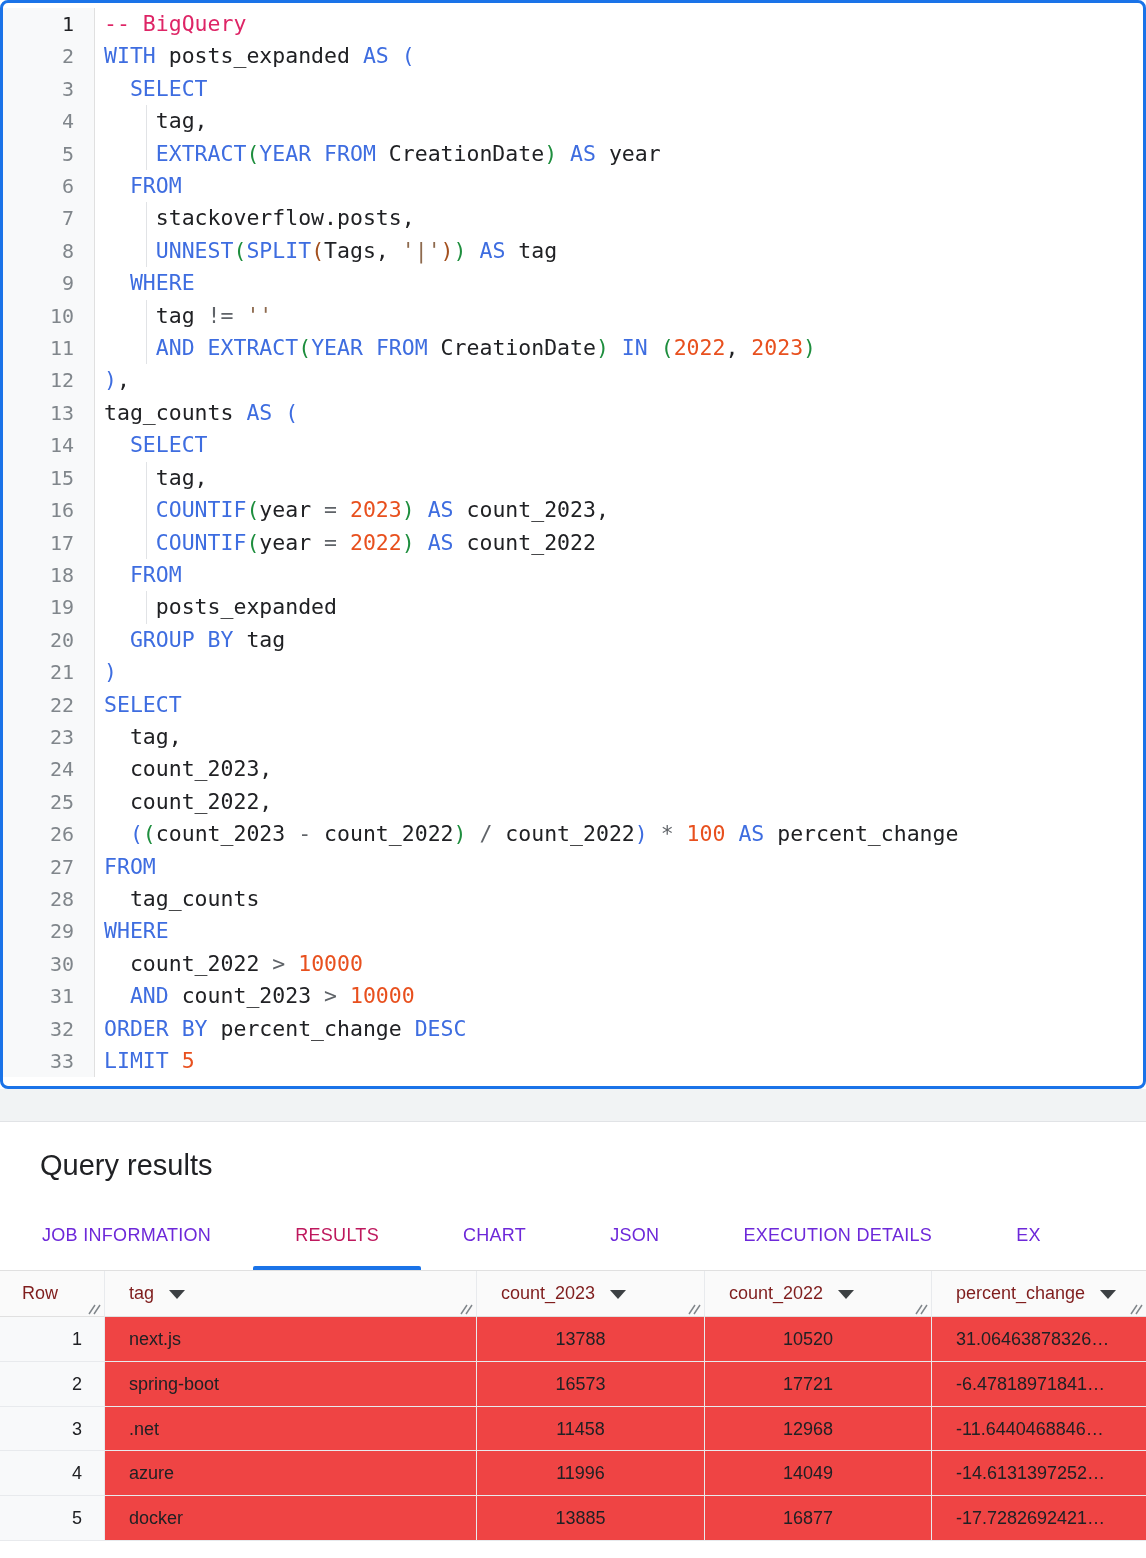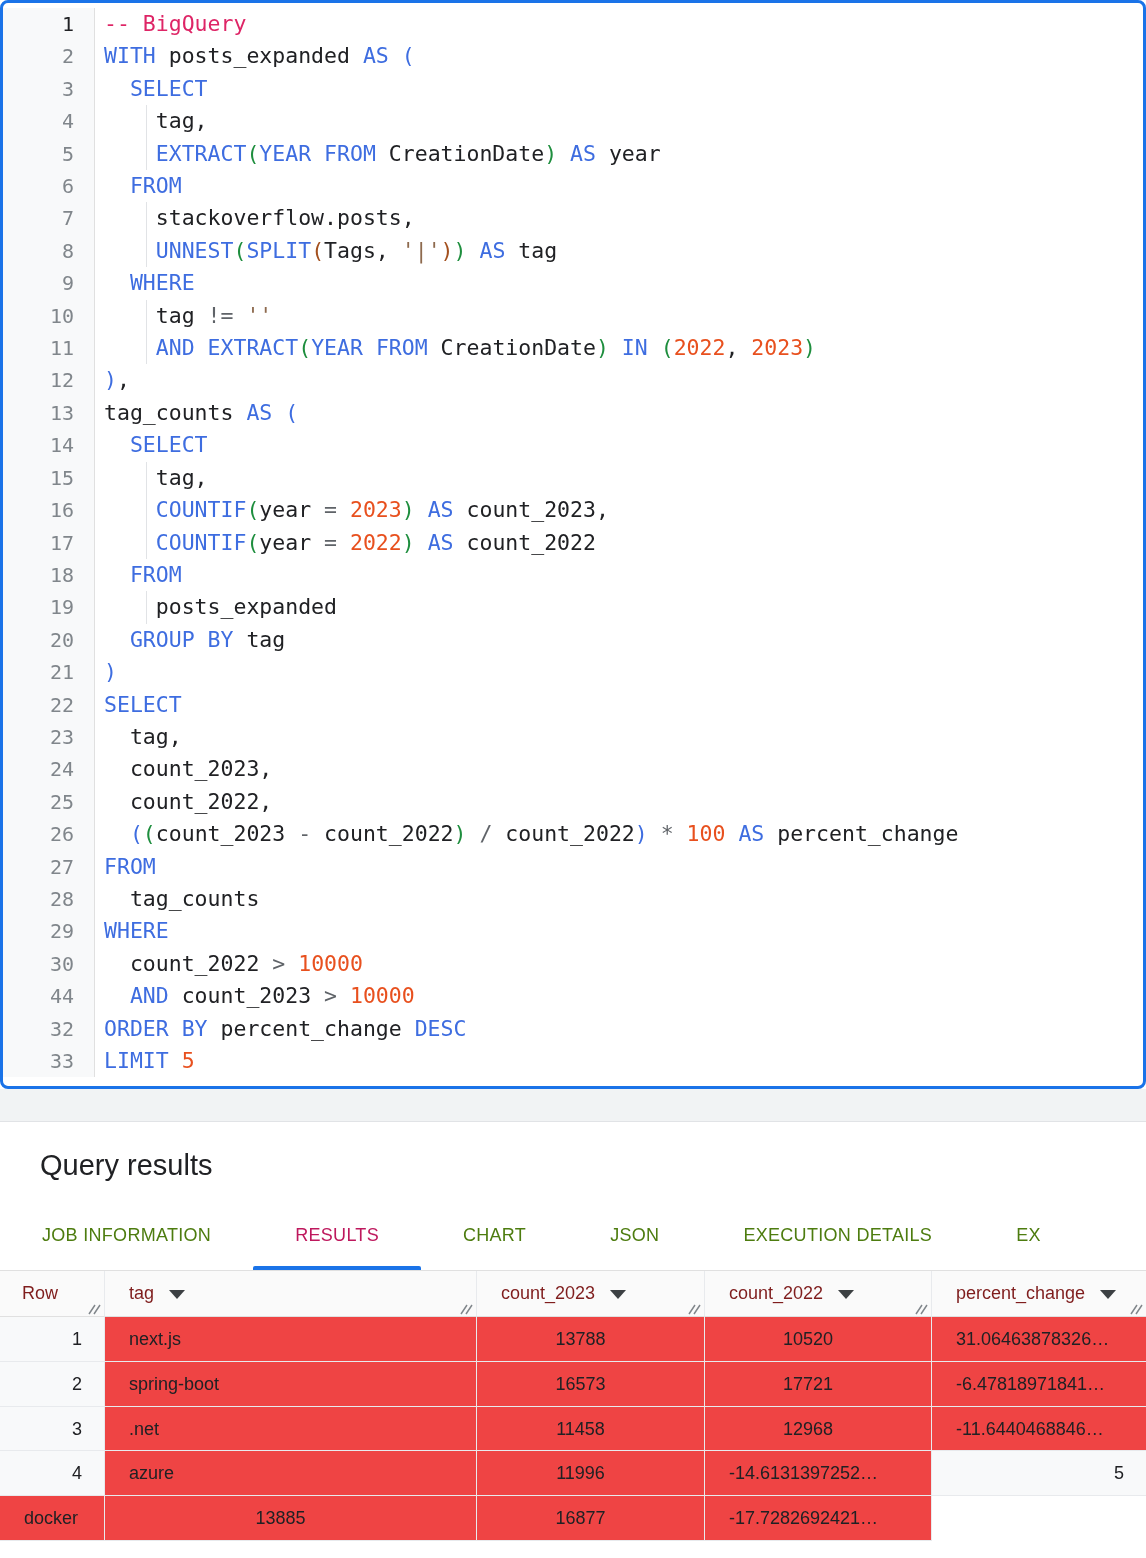--- a/index.html
+++ b/index.html
@@ -39,21 +39,21 @@
   
   .panel { background:#fff; }
   .panel h1 { font-size:29px; font-weight:400; color:#202124;
               padding:26px 0 0 40px; line-height:34px; }
 
   .tabs { display:flex; height:70px; align-items:stretch;
           border-bottom:1px solid #e0e0e0; margin-top:19px; white-space:nowrap; }
   .tab { position:relative; display:flex; align-items:center;
          padding:0 42px; cursor:pointer;
          font-size:18px; font-weight:500; letter-spacing:.3px;
-         color:#4d7c0f; text-transform:uppercase; }
+         color:#6d28d9; text-transform:uppercase; }
   .tab.active { color:#be185d; }
   .tab.active::after { content:""; position:absolute; left:0; right:0; bottom:0;
          height:4px; background:#1a73e8; border-radius:2px 2px 0 0; }
 
   
   .grid { display:grid; grid-template-columns:105px 372px 228px 227px 214px; }
   .th, .td { border-right:1px solid #e8eaed; overflow:hidden; white-space:nowrap; }
   .th:nth-child(5n), .td:nth-child(5n) { border-right:none; }
   .th { position:relative; height:46px; display:flex; align-items:center;
         background:#fafafa; border-bottom:1px solid #e0e0e0;
@@ -98,21 +98,21 @@
       <div class="cl"><span class="ln">21</span><span class="lc"><span class="tok-p1">)</span></span></div>
       <div class="cl"><span class="ln">22</span><span class="lc"><span class="tok-k">SELECT</span></span></div>
       <div class="cl"><span class="ln">23</span><span class="lc"><span class="tok-t">  tag,</span></span></div>
       <div class="cl"><span class="ln">24</span><span class="lc"><span class="tok-t">  count_2023,</span></span></div>
       <div class="cl"><span class="ln">25</span><span class="lc"><span class="tok-t">  count_2022,</span></span></div>
       <div class="cl"><span class="ln">26</span><span class="lc"><span class="tok-t">  </span><span class="tok-p1">(</span><span class="tok-p2">(</span><span class="tok-t">count_2023 </span><span class="tok-o">-</span><span class="tok-t"> count_2022</span><span class="tok-p2">)</span><span class="tok-t"> </span><span class="tok-o">/</span><span class="tok-t"> count_2022</span><span class="tok-p1">)</span><span class="tok-t"> </span><span class="tok-o">*</span><span class="tok-t"> </span><span class="tok-n">100</span><span class="tok-t"> </span><span class="tok-k">AS</span><span class="tok-t"> percent_change</span></span></div>
       <div class="cl"><span class="ln">27</span><span class="lc"><span class="tok-k">FROM</span></span></div>
       <div class="cl"><span class="ln">28</span><span class="lc"><span class="tok-t">  tag_counts</span></span></div>
       <div class="cl"><span class="ln">29</span><span class="lc"><span class="tok-k">WHERE</span></span></div>
       <div class="cl"><span class="ln">30</span><span class="lc"><span class="tok-t">  count_2022 </span><span class="tok-o">&gt;</span><span class="tok-t"> </span><span class="tok-n">10000</span></span></div>
-      <div class="cl"><span class="ln">44</span><span class="lc"><span class="tok-t">  </span><span class="tok-k">AND</span><span class="tok-t"> count_2023 </span><span class="tok-o">&gt;</span><span class="tok-t"> </span><span class="tok-n">10000</span></span></div>
+      <div class="cl"><span class="ln">31</span><span class="lc"><span class="tok-t">  </span><span class="tok-k">AND</span><span class="tok-t"> count_2023 </span><span class="tok-o">&gt;</span><span class="tok-t"> </span><span class="tok-n">10000</span></span></div>
       <div class="cl"><span class="ln">32</span><span class="lc"><span class="tok-k">ORDER BY</span><span class="tok-t"> percent_change </span><span class="tok-k">DESC</span></span></div>
       <div class="cl"><span class="ln">33</span><span class="lc"><span class="tok-k">LIMIT</span><span class="tok-t"> </span><span class="tok-n">5</span></span></div>
     </div>
 </div>
 
 <div class="band"></div>
 
 <div class="panel">
   <h1>Query results</h1>
   <div class="tabs" id="tabs">
@@ -181,20 +181,21 @@
       <div class="td right">17721</div>
       <div class="td pct">-6.47818971841…</div>
       <div class="td rownum">3</div>
       <div class="td left">.net</div>
       <div class="td right">11458</div>
       <div class="td right">12968</div>
       <div class="td pct">-11.6440468846…</div>
       <div class="td rownum">4</div>
       <div class="td left">azure</div>
       <div class="td right">11996</div>
+      <div class="td right">14049</div>
       <div class="td pct">-14.6131397252…</div>
       <div class="td rownum">5</div>
       <div class="td left">docker</div>
       <div class="td right">13885</div>
       <div class="td right">16877</div>
       <div class="td pct">-17.7282692421…</div>
     </div>
 </div>
 
 </body></html>

